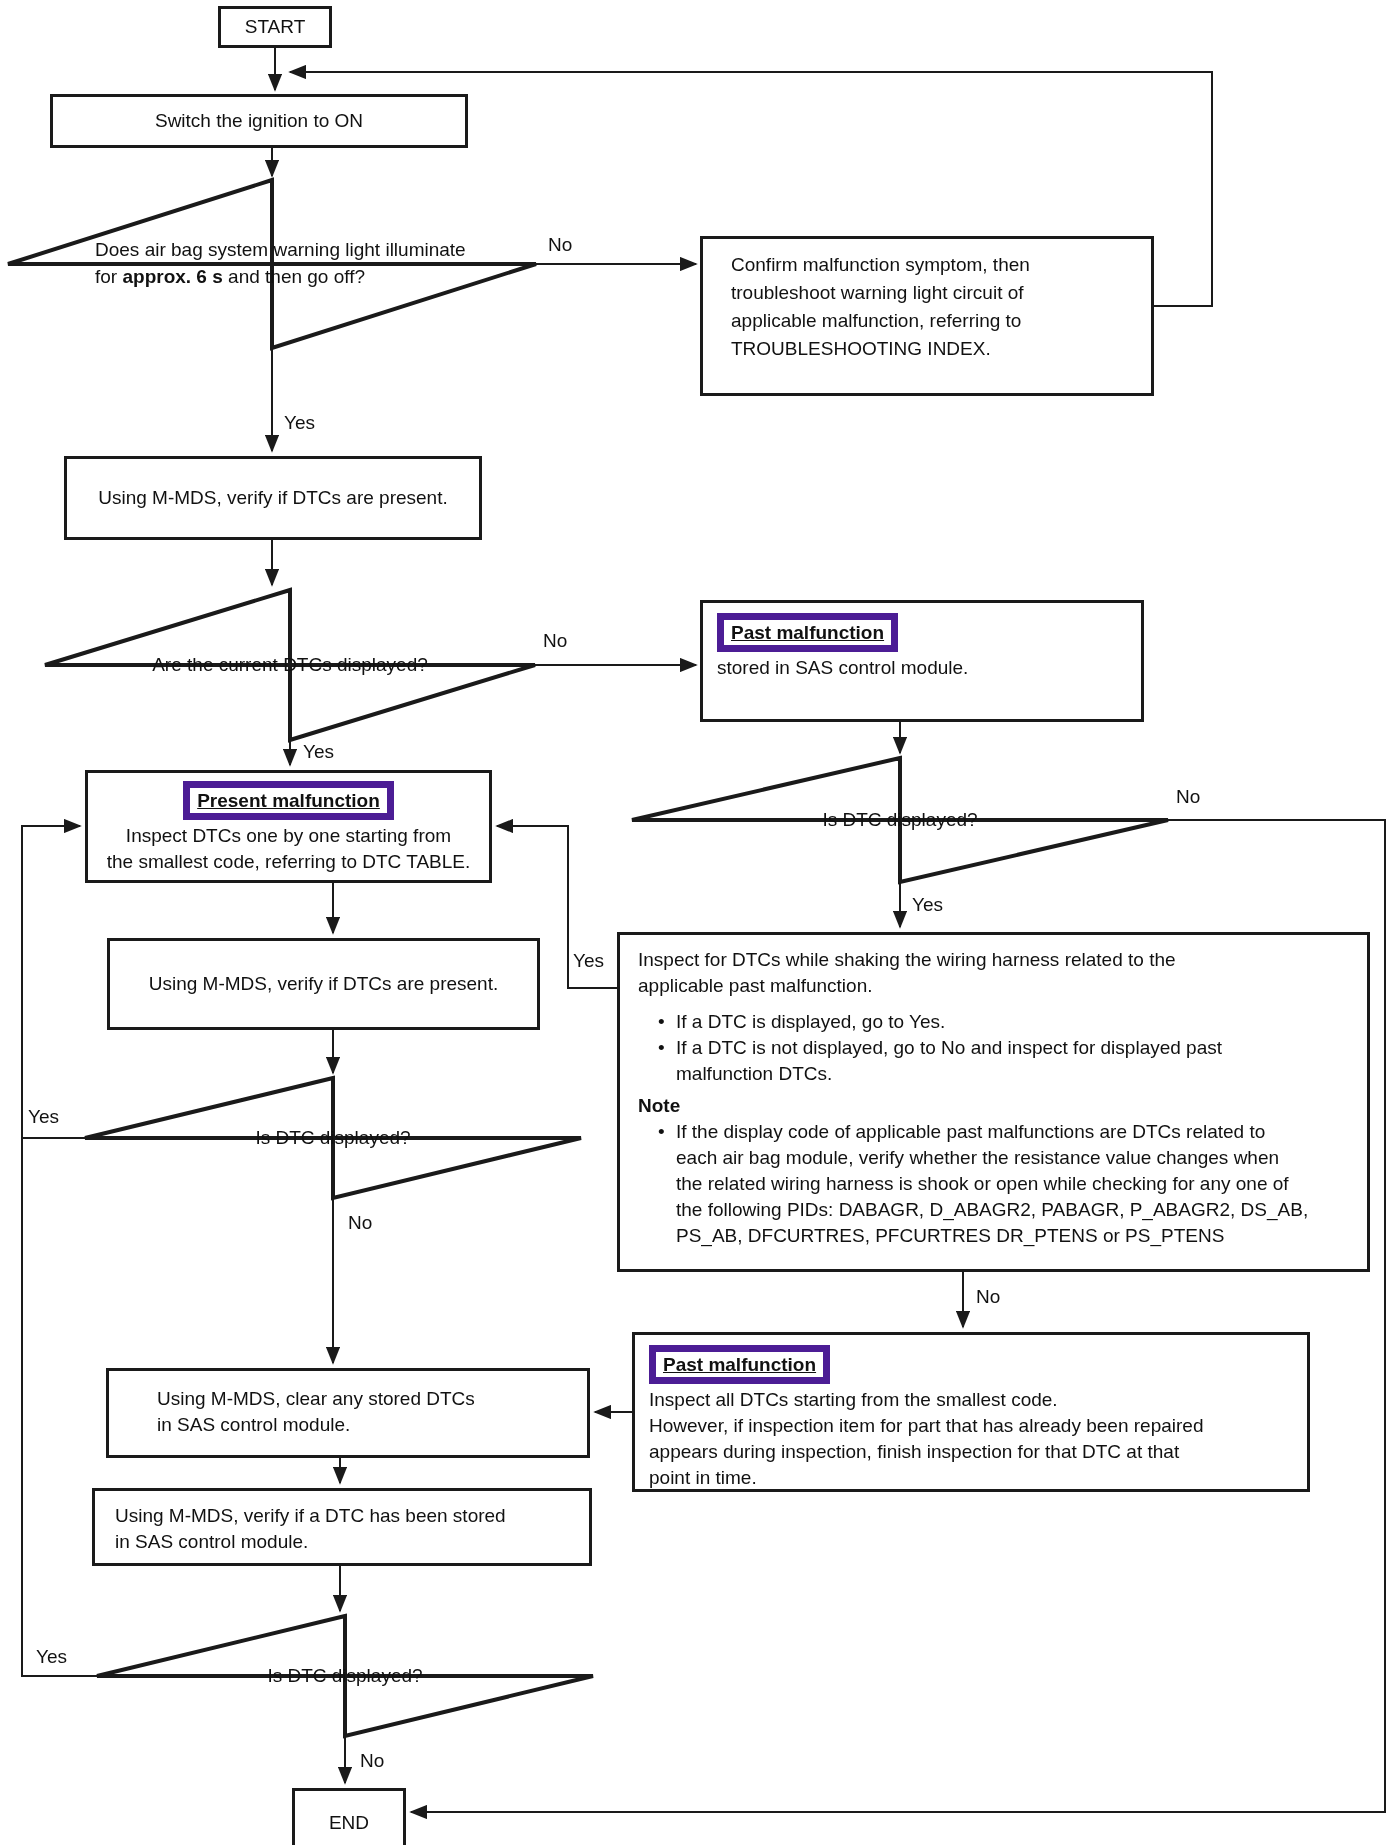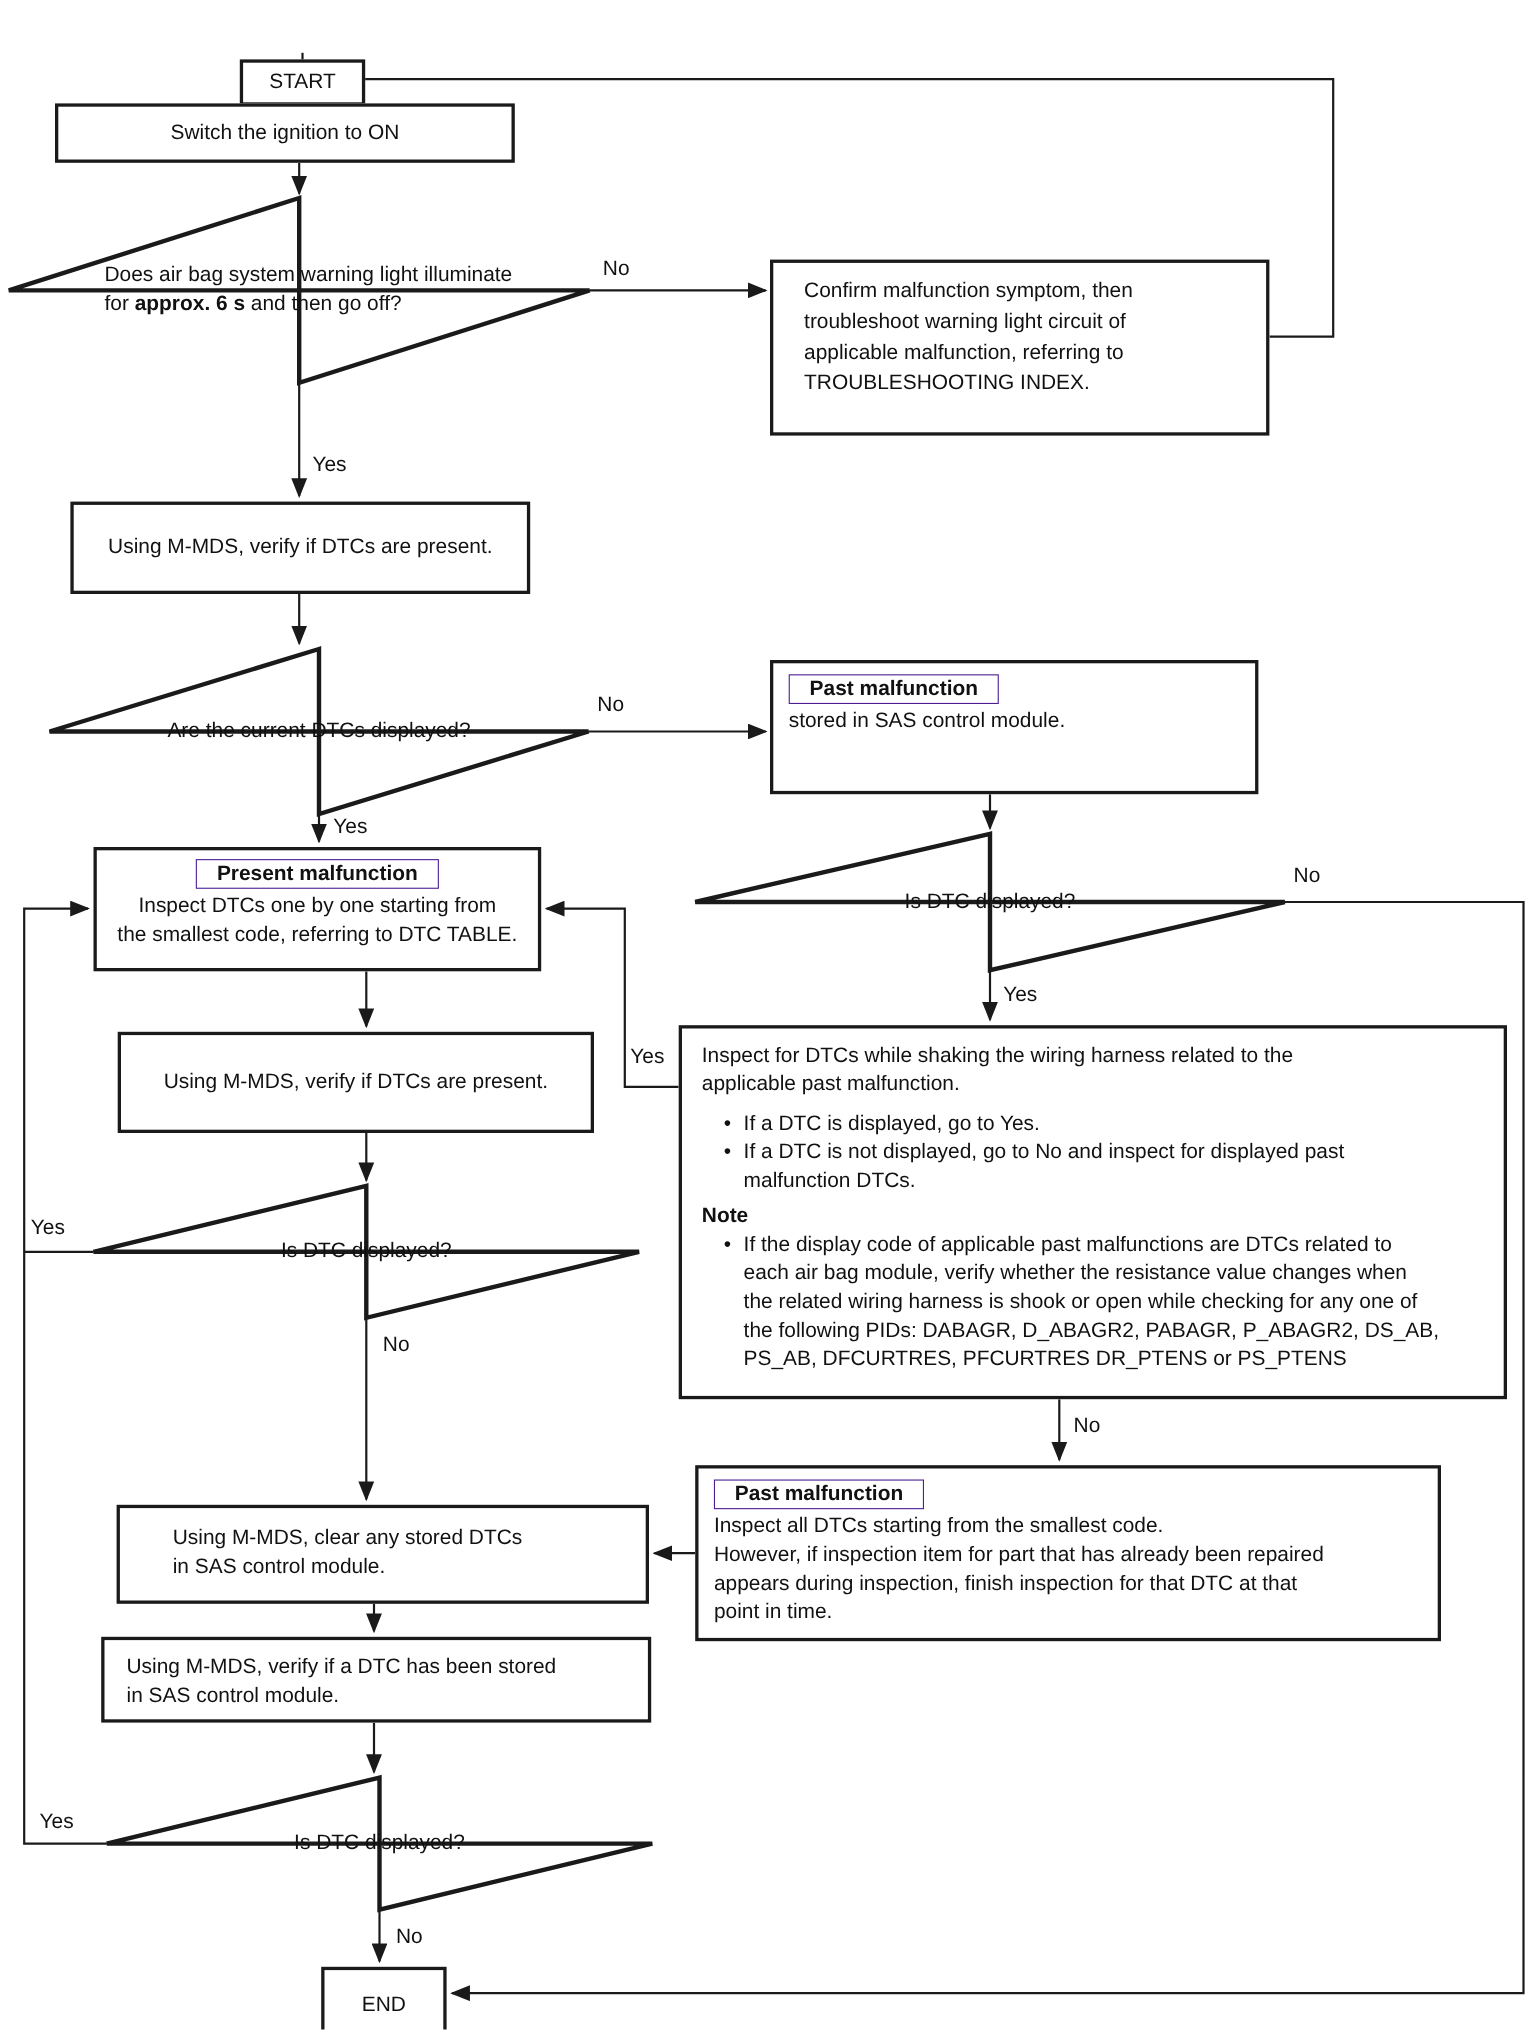--- a/index.html
+++ b/index.html
@@ -6,22 +6,22 @@
   body{
     width:1388px;height:1845px;position:relative;overflow:hidden;
     font-family:"Liberation Sans",sans-serif;font-size:19px;line-height:26px;color:#111;
   }
   svg.flow{position:absolute;left:0;top:0;width:1388px;height:1845px;z-index:0;}
   .box{
     position:absolute;background:#fff;border:3.5px solid #1a1a1a;box-sizing:border-box;z-index:2;
   }
   .center{display:flex;align-items:center;justify-content:center;text-align:center;}
   .chip{
-    display:inline-block;border:1px solid #4c1d95;font-weight:bold;
-    padding:0 18px;line-height:25px;margin-bottom:3px;background:#fff;
+    display:inline-block;border:7px solid #4c1d95;font-weight:bold;
+    padding:0 7px;line-height:25px;margin-bottom:3px;background:#fff;text-decoration:underline;
   }
   .lbl{position:absolute;z-index:3;background:transparent;white-space:nowrap;}
   .dtext{position:absolute;z-index:2;white-space:nowrap;}
   .tcenter{text-align:center;}
   .pad-confirm{padding:12px 10px 0 28px;line-height:28px;}
   .pad-tag{padding:10px 14px 0 14px;}
   .pad-note{padding:12px 10px 0 18px;}
   .pad-clear{padding:15px 10px 0 48px;}
   .pad-verify{padding:12px 10px 0 20px;}
   .bullets{margin-top:10px;}
@@ -75,21 +75,21 @@
 
 <div class="dtext" style="left:95px;top:236px;line-height:27px;">
   <div>Does air bag system warning light illuminate</div>
   <div><span>for </span><b class="inl">approx. 6 s</b><span> and then go off?</span></div>
 </div>
 <div class="dtext tcenter" style="left:75px;top:652px;width:430px;">Are the current DTCs displayed?</div>
 <div class="dtext tcenter" style="left:700px;top:807px;width:400px;">Is DTC displayed?</div>
 <div class="dtext tcenter" style="left:133px;top:1125px;width:400px;">Is DTC displayed?</div>
 <div class="dtext tcenter" style="left:145px;top:1663px;width:400px;">Is DTC displayed?</div>
 
-<div class="box center" style="left:218px;top:6px;width:114px;height:42px;margin-top:48px;">START</div>
+<div class="box center" style="left:218px;top:6px;width:114px;height:42px;">START</div>
 
 <div class="box center" style="left:50px;top:94px;width:418px;height:54px;">Switch the ignition to ON</div>
 
 <div class="box pad-confirm" style="left:700px;top:236px;width:454px;height:160px;">
   <div>Confirm malfunction symptom, then</div>
   <div>troubleshoot warning light circuit of</div>
   <div>applicable malfunction, referring to</div>
   <div>TROUBLESHOOTING INDEX.</div>
 </div>
 

